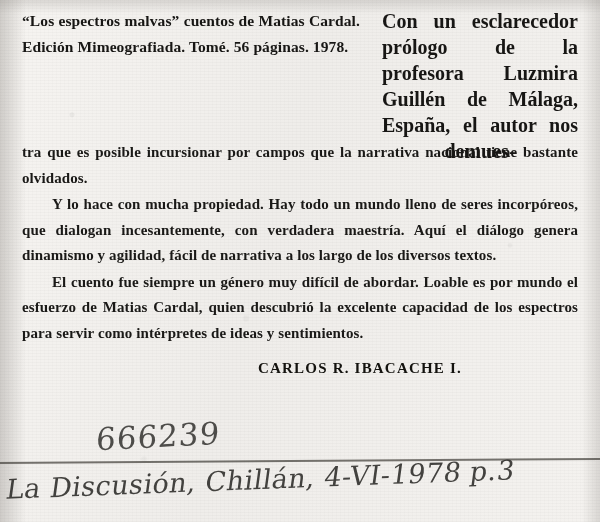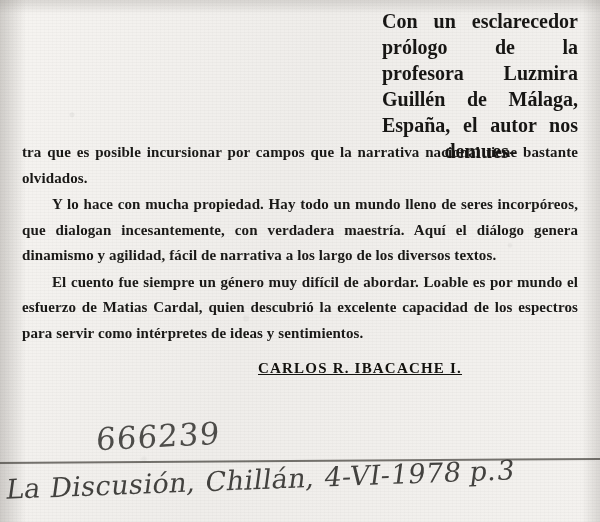--- a/index.html
+++ b/index.html
@@ -125,21 +125,20 @@
   }
 
   .byline {
     margin-top: 14px;
     text-align: center;
     padding-left: 120px;
     font-size: 15px;
     font-weight: 700;
     letter-spacing: 1.2px;
     color: #14130f;
-    text-decoration: underline;
   }
 
   
   .hand-area {
     position: absolute;
     left: 0;
     bottom: 0;
     width: 600px;
     height: 92px;
   }
@@ -185,20 +184,21 @@
 
 <div class="page">
 
   <div class="smudge-left"></div>
   <div class="smudge-top"></div>
   <div class="smudge-right"></div>
 
   <div class="article">
 
     <div class="lead-wrap">
+      <div class="lead-left">“Los espectros malvas” cuentos de Matias Cardal. Edición Mimeografiada. Tomé. 56 páginas. 1978.</div>
       <div class="lead-right">Con un esclarecedor prólogo de la profesora Luzmira Guillén de Málaga, España, el autor nos demues-</div>
     </div>
 
     <div class="body-text">
       <p class="cont">tra que es posible incursionar por campos que la narrativa nacional tiene bastante olvidados.</p>
       <p>Y lo hace con mucha propiedad. Hay todo un mundo lleno de seres incorpóreos, que dialogan incesantemente, con verdadera maestría. Aquí el diálogo genera dinamismo y agilidad, fácil de narrativa a los largo de los diversos textos.</p>
       <p>El cuento fue siempre un género muy difícil de abordar. Loable es por mundo el esfuerzo de Matias Cardal, quien descubrió la excelente capacidad de los espectros para servir como intérpretes de ideas y sentimientos.</p>
     </div>
 
     <div class="byline">CARLOS R. IBACACHE I.</div>

